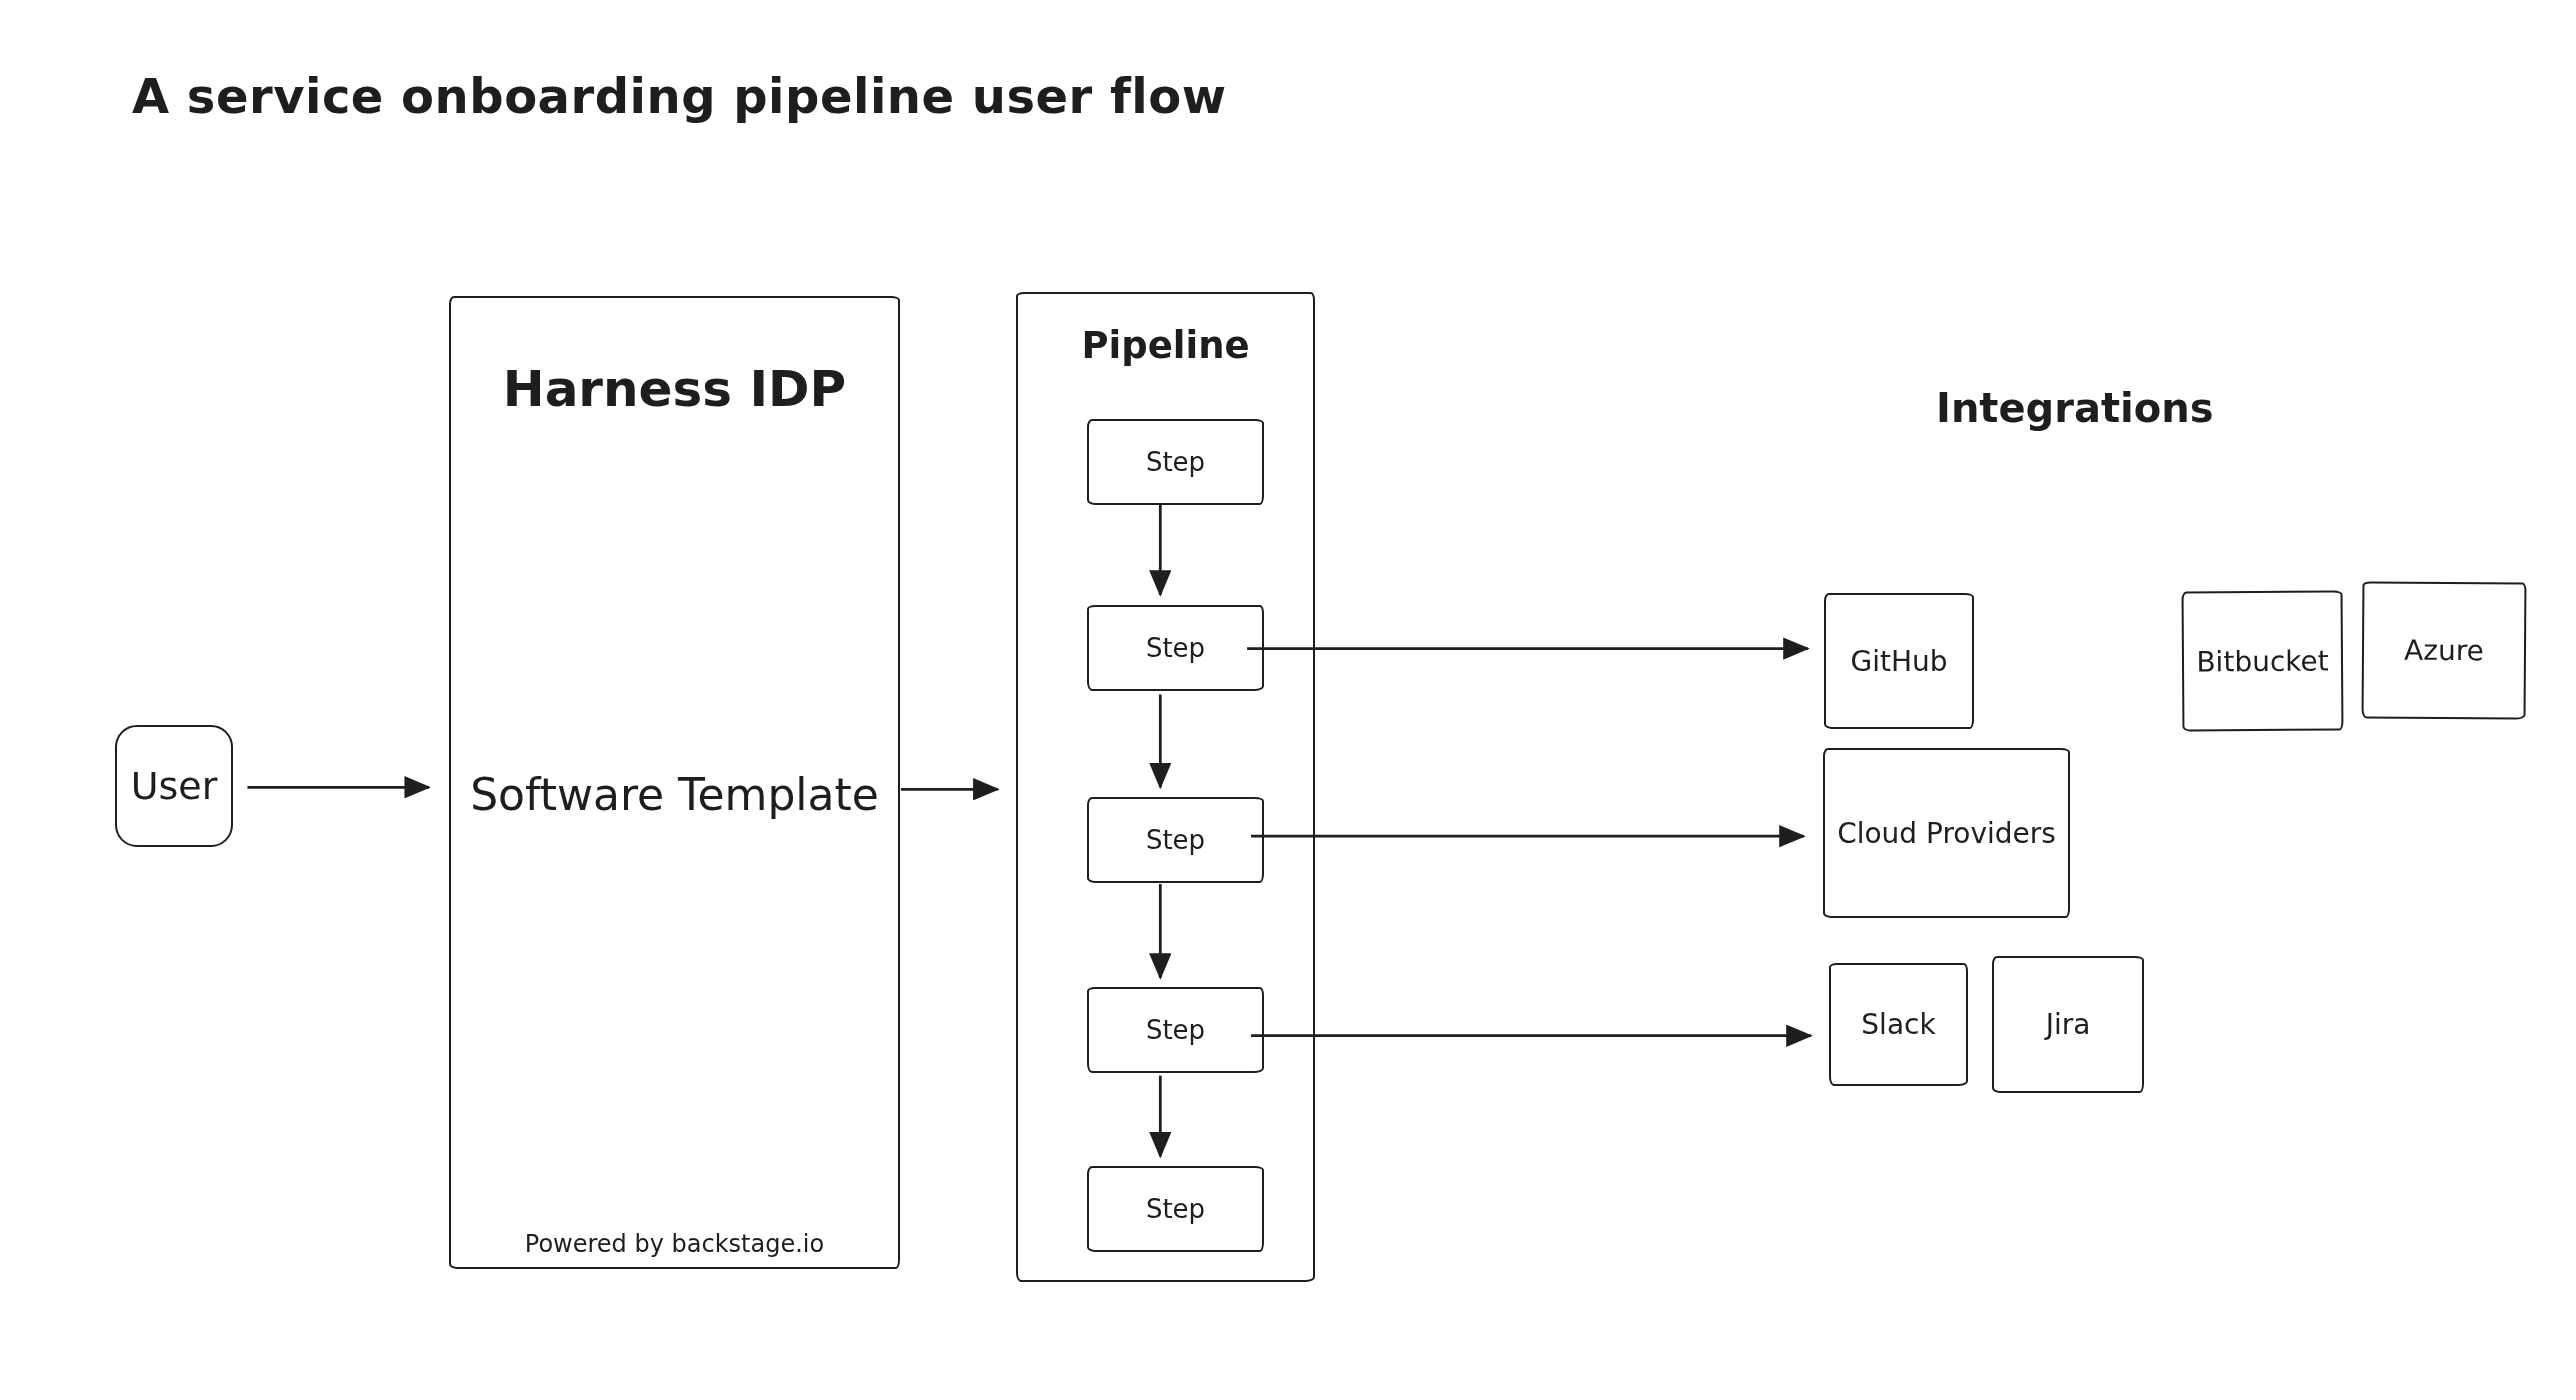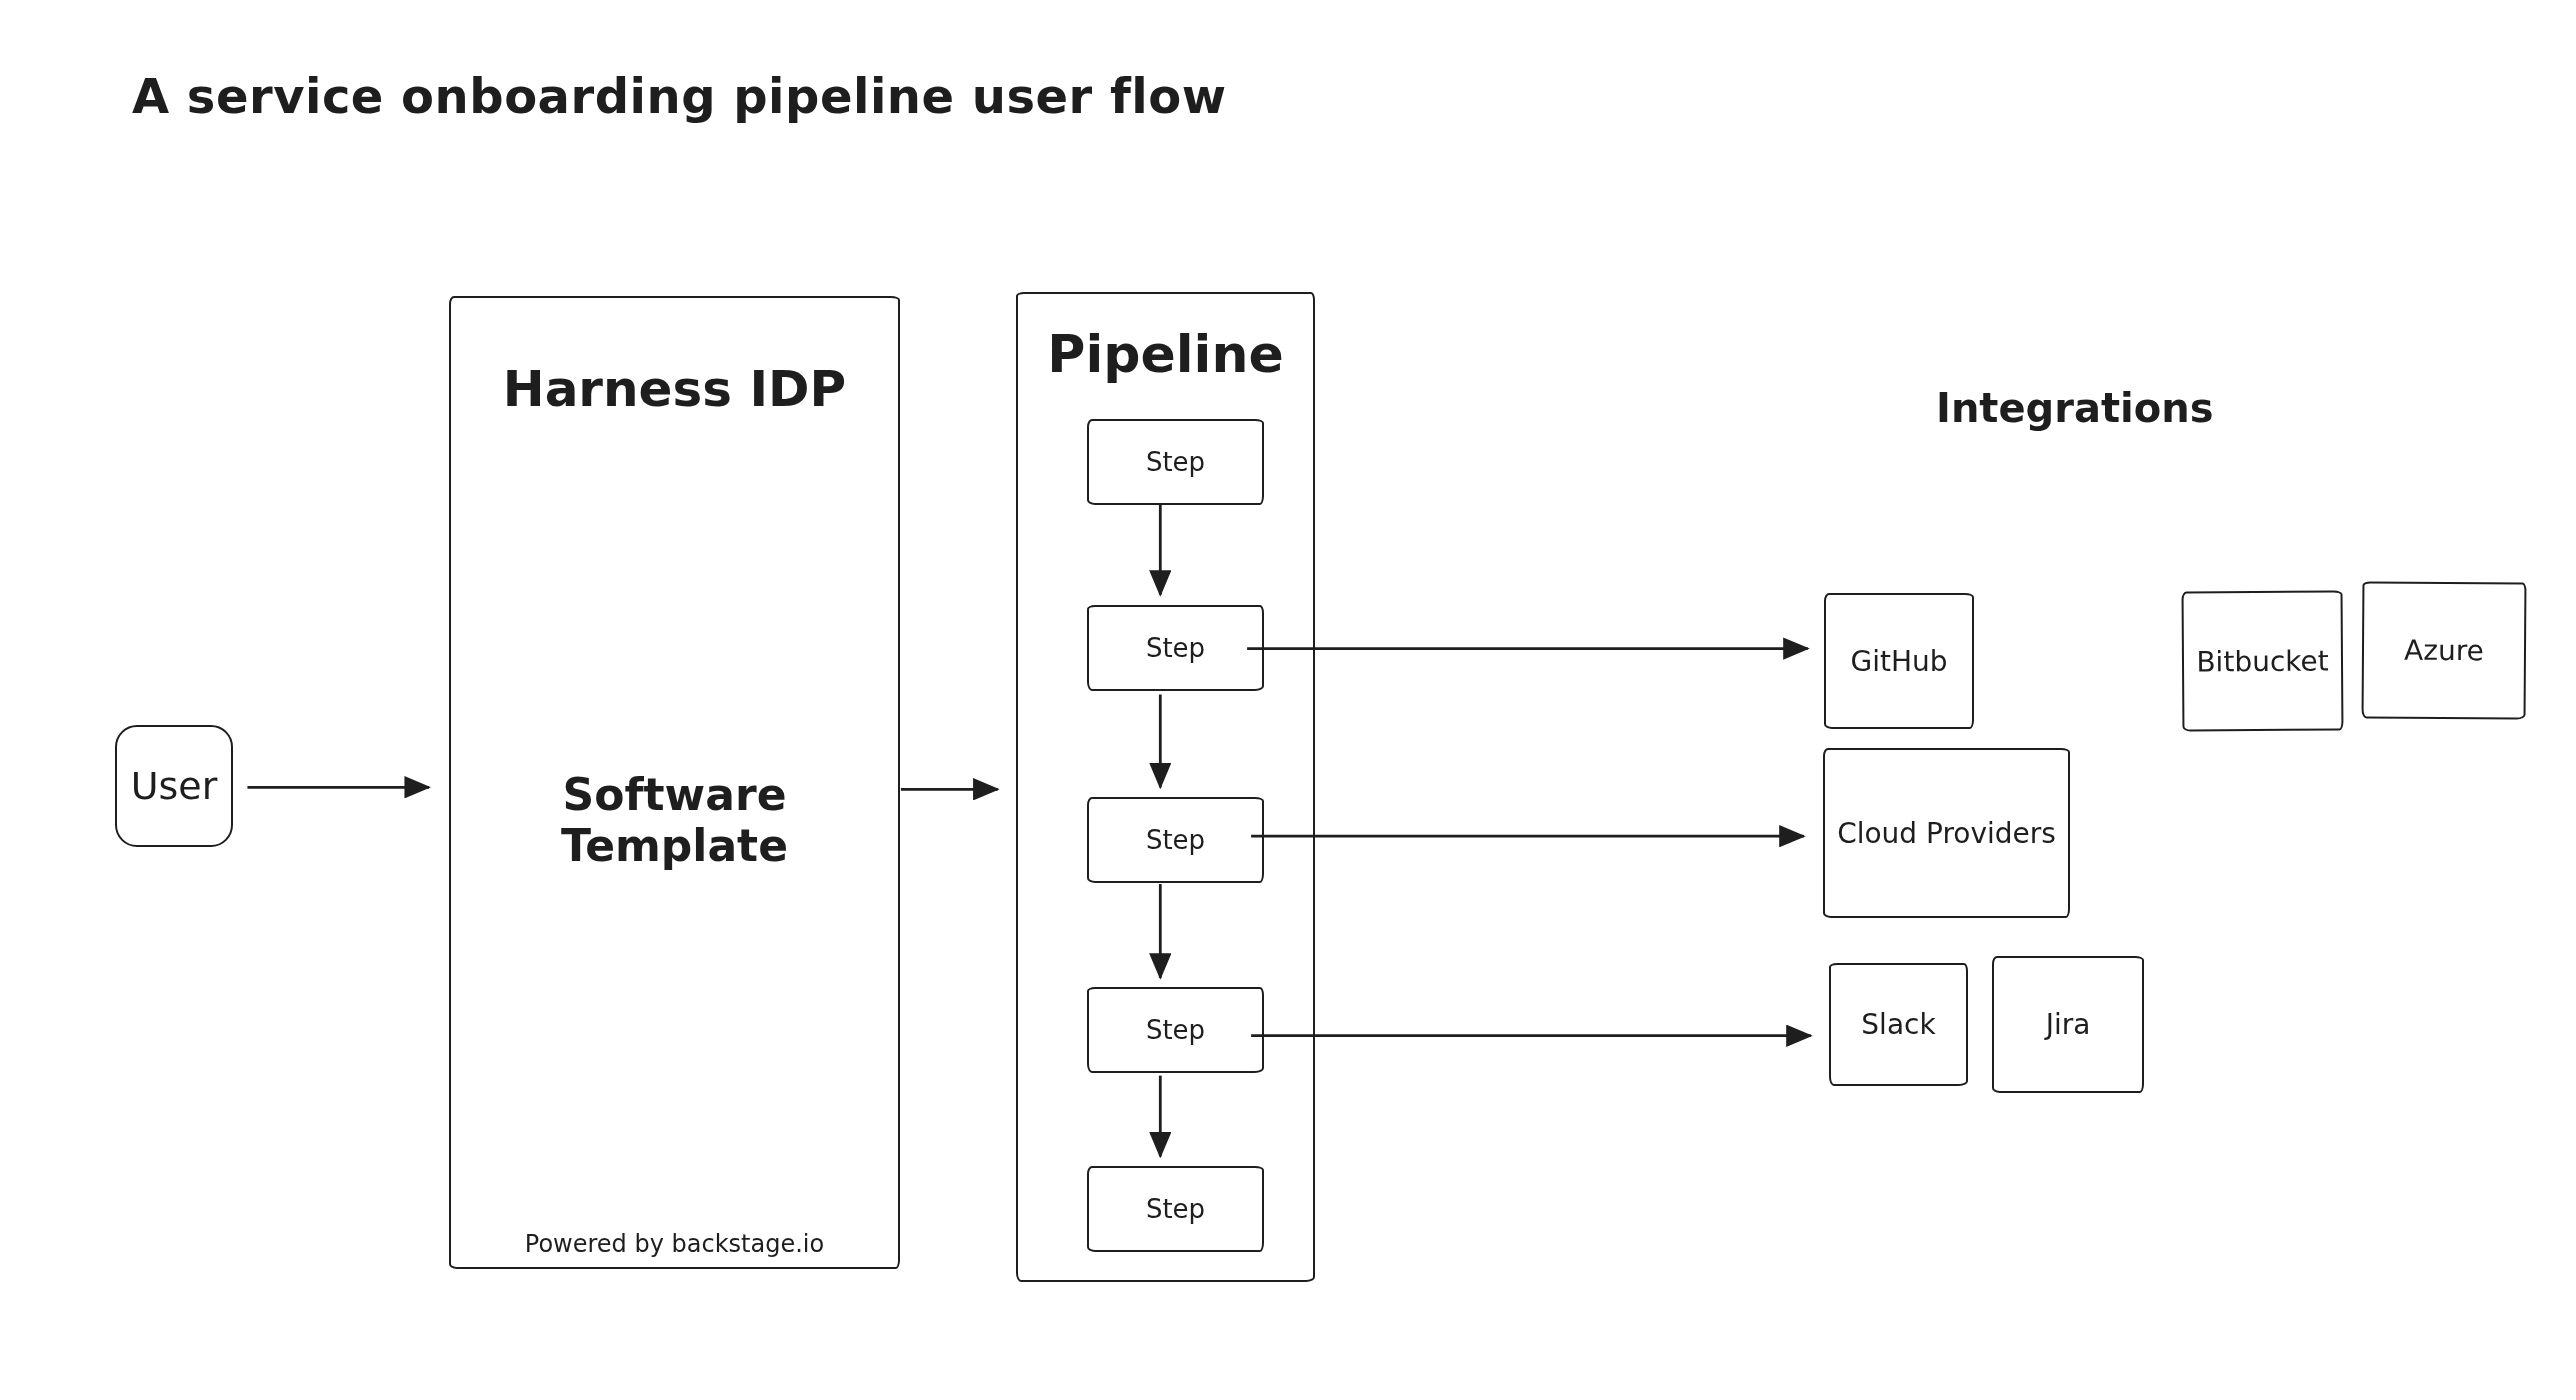--- a/index.html
+++ b/index.html
@@ -27,26 +27,26 @@
   }
   .sketch  { border-radius: 5px 9px 4px 8px / 8px 4px 9px 5px; }
   .sketch2 { border-radius: 8px 4px 9px 5px / 4px 8px 5px 9px; }
 
   
   .user-box { left:115px; top:725px; width:118px; height:122px; border-radius:22px; font-size:38px; font-weight:500; }
 
   
   .harness-box { left:449px; top:296px; width:451px; height:973px; display:block; }
   .harness-title  { position:absolute; left:0; top:62px;  width:100%; text-align:center; font-size:50px; font-weight:600; }
-  .harness-body   { position:absolute; left:0; top:471px; width:100%; text-align:center; font-size:44px; font-weight:700; }
+  .harness-body   { position:absolute; left:0; top:471px; width:100%; text-align:center; font-size:44px; font-weight:400; }
   .harness-footer { position:absolute; left:0; top:932px; width:100%; text-align:center; font-size:24px; font-weight:500; }
 
   
   .pipeline-box { left:1016px; top:292px; width:299px; height:990px; display:block; }
-  .pipeline-title { position:absolute; left:0; top:30px; width:100%; text-align:center; font-size:52px; font-weight:600; }
+  .pipeline-title { position:absolute; left:0; top:30px; width:100%; text-align:center; font-size:37px; font-weight:600; }
   .step { position:absolute; left:69px; width:177px; height:86px; font-size:26px; font-weight:500; }
   .step-1 { top:125px; }
   .step-2 { top:311px; }
   .step-3 { top:503px; }
   .step-4 { top:693px; }
   .step-5 { top:872px; }
 
   
   .integrations-title { position:absolute; left:1936px; top:385px; font-size:40px; font-weight:600; white-space:nowrap; z-index:2; }
   .int-label { font-size:28px; font-weight:500; }

